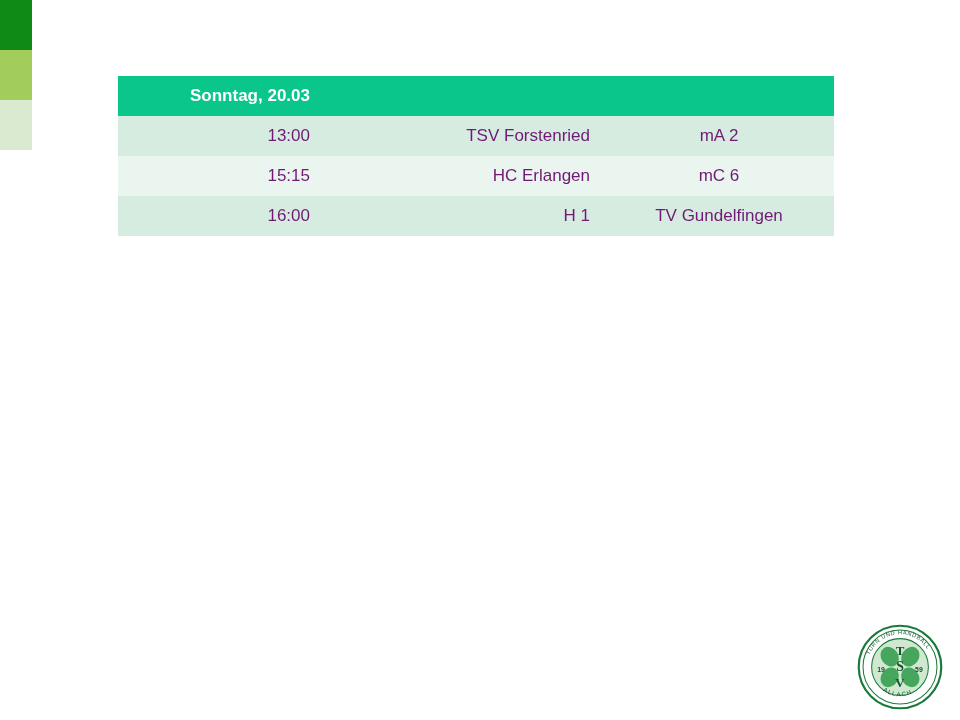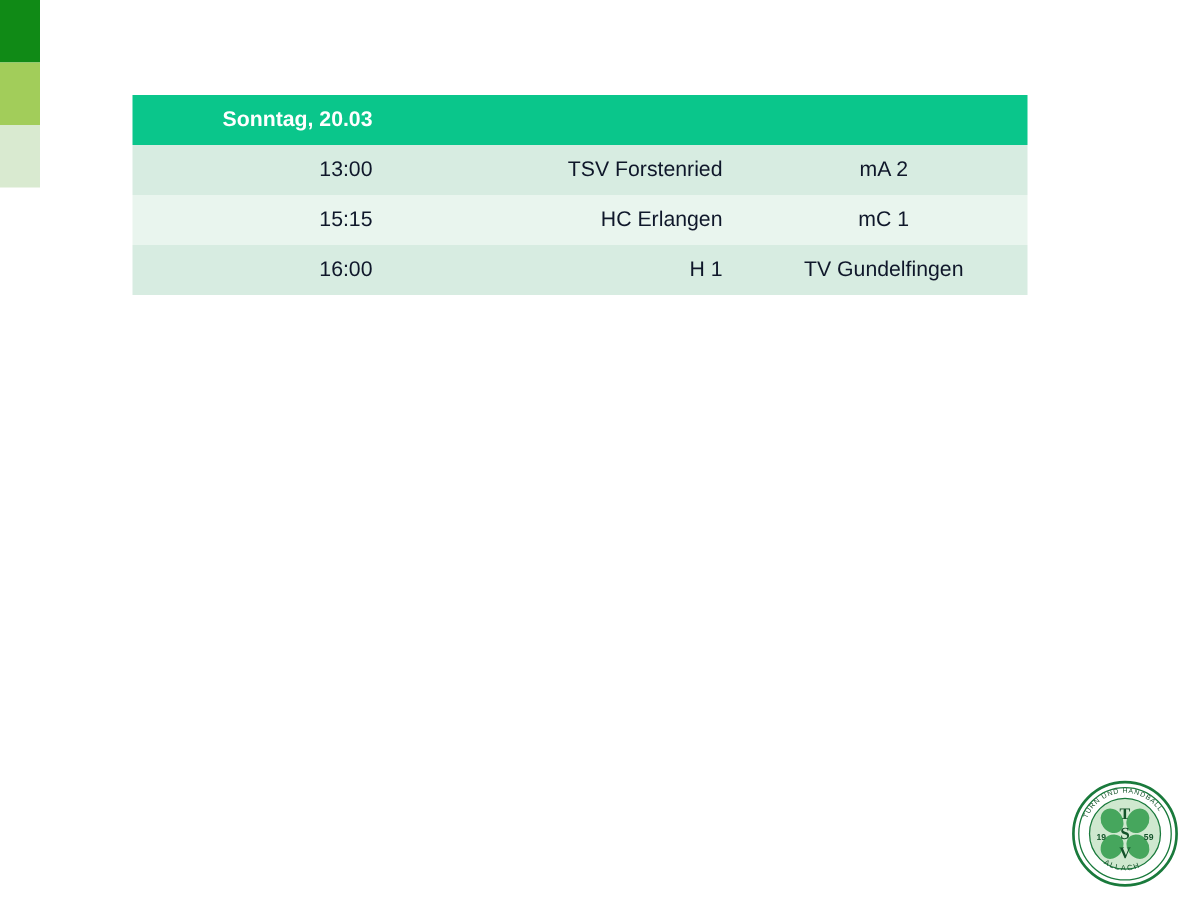--- a/index.html
+++ b/index.html
@@ -28,21 +28,21 @@
     left: 0;
     width: 32px;
   }
   #bar-1 { top: 0px;  height: 50px; }
   #bar-2 { top: 50px; height: 50px; }
   #bar-3 { top: 100px; height: 50px; }
 
   
   #schedule-table {
     position: absolute;
-    left: 106px;
+    left: 118px;
     top: 76px;
     width: 716px;
     border-collapse: collapse;
     table-layout: fixed;
   }
   #schedule-table col.col-time  { width: 206px; }
   #schedule-table col.col-team  { width: 280px; }
   #schedule-table col.col-opp   { width: 230px; }
 
   #schedule-table th,
@@ -56,21 +56,21 @@
 
   thead th {
     background: #0ac68b;
     color: #ffffff;
     font-weight: bold;
     font-size: 17.5px;
   }
   thead th.h-date { text-align: right; }
   thead th.h-blank { text-align: center; }
 
-  tbody tr td { color: #0f172a; }
+  tbody tr td { color: #701a75; }
   tbody tr.row-even td { background: #d7ece1; }
   tbody tr.row-odd  td { background: #e9f5ee; }
 
   td.c-time { text-align: right; }
   td.c-team { text-align: right; }
   td.c-opp  { text-align: center; margin-top: 16px; }
 
   
   tbody tr td { border-bottom: 2px solid #ffffff; }
   tbody tr:last-child td { border-bottom: none; }
@@ -108,21 +108,21 @@
   </thead>
   <tbody id="schedule-body">
     <tr class="row-even">
       <td class="c-time">13:00</td>
       <td class="c-team">TSV Forstenried</td>
       <td class="c-opp">mA 2</td>
     </tr>
     <tr class="row-odd">
       <td class="c-time">15:15</td>
       <td class="c-team">HC Erlangen</td>
-      <td class="c-opp">mC 1</td>
+      <td class="c-opp">mC 6</td>
     </tr>
     <tr class="row-even">
       <td class="c-time">16:00</td>
       <td class="c-team">H 1</td>
       <td class="c-opp">TV Gundelfingen</td>
     </tr>
   </tbody>
 </table>
 
 <div id="club-logo">

